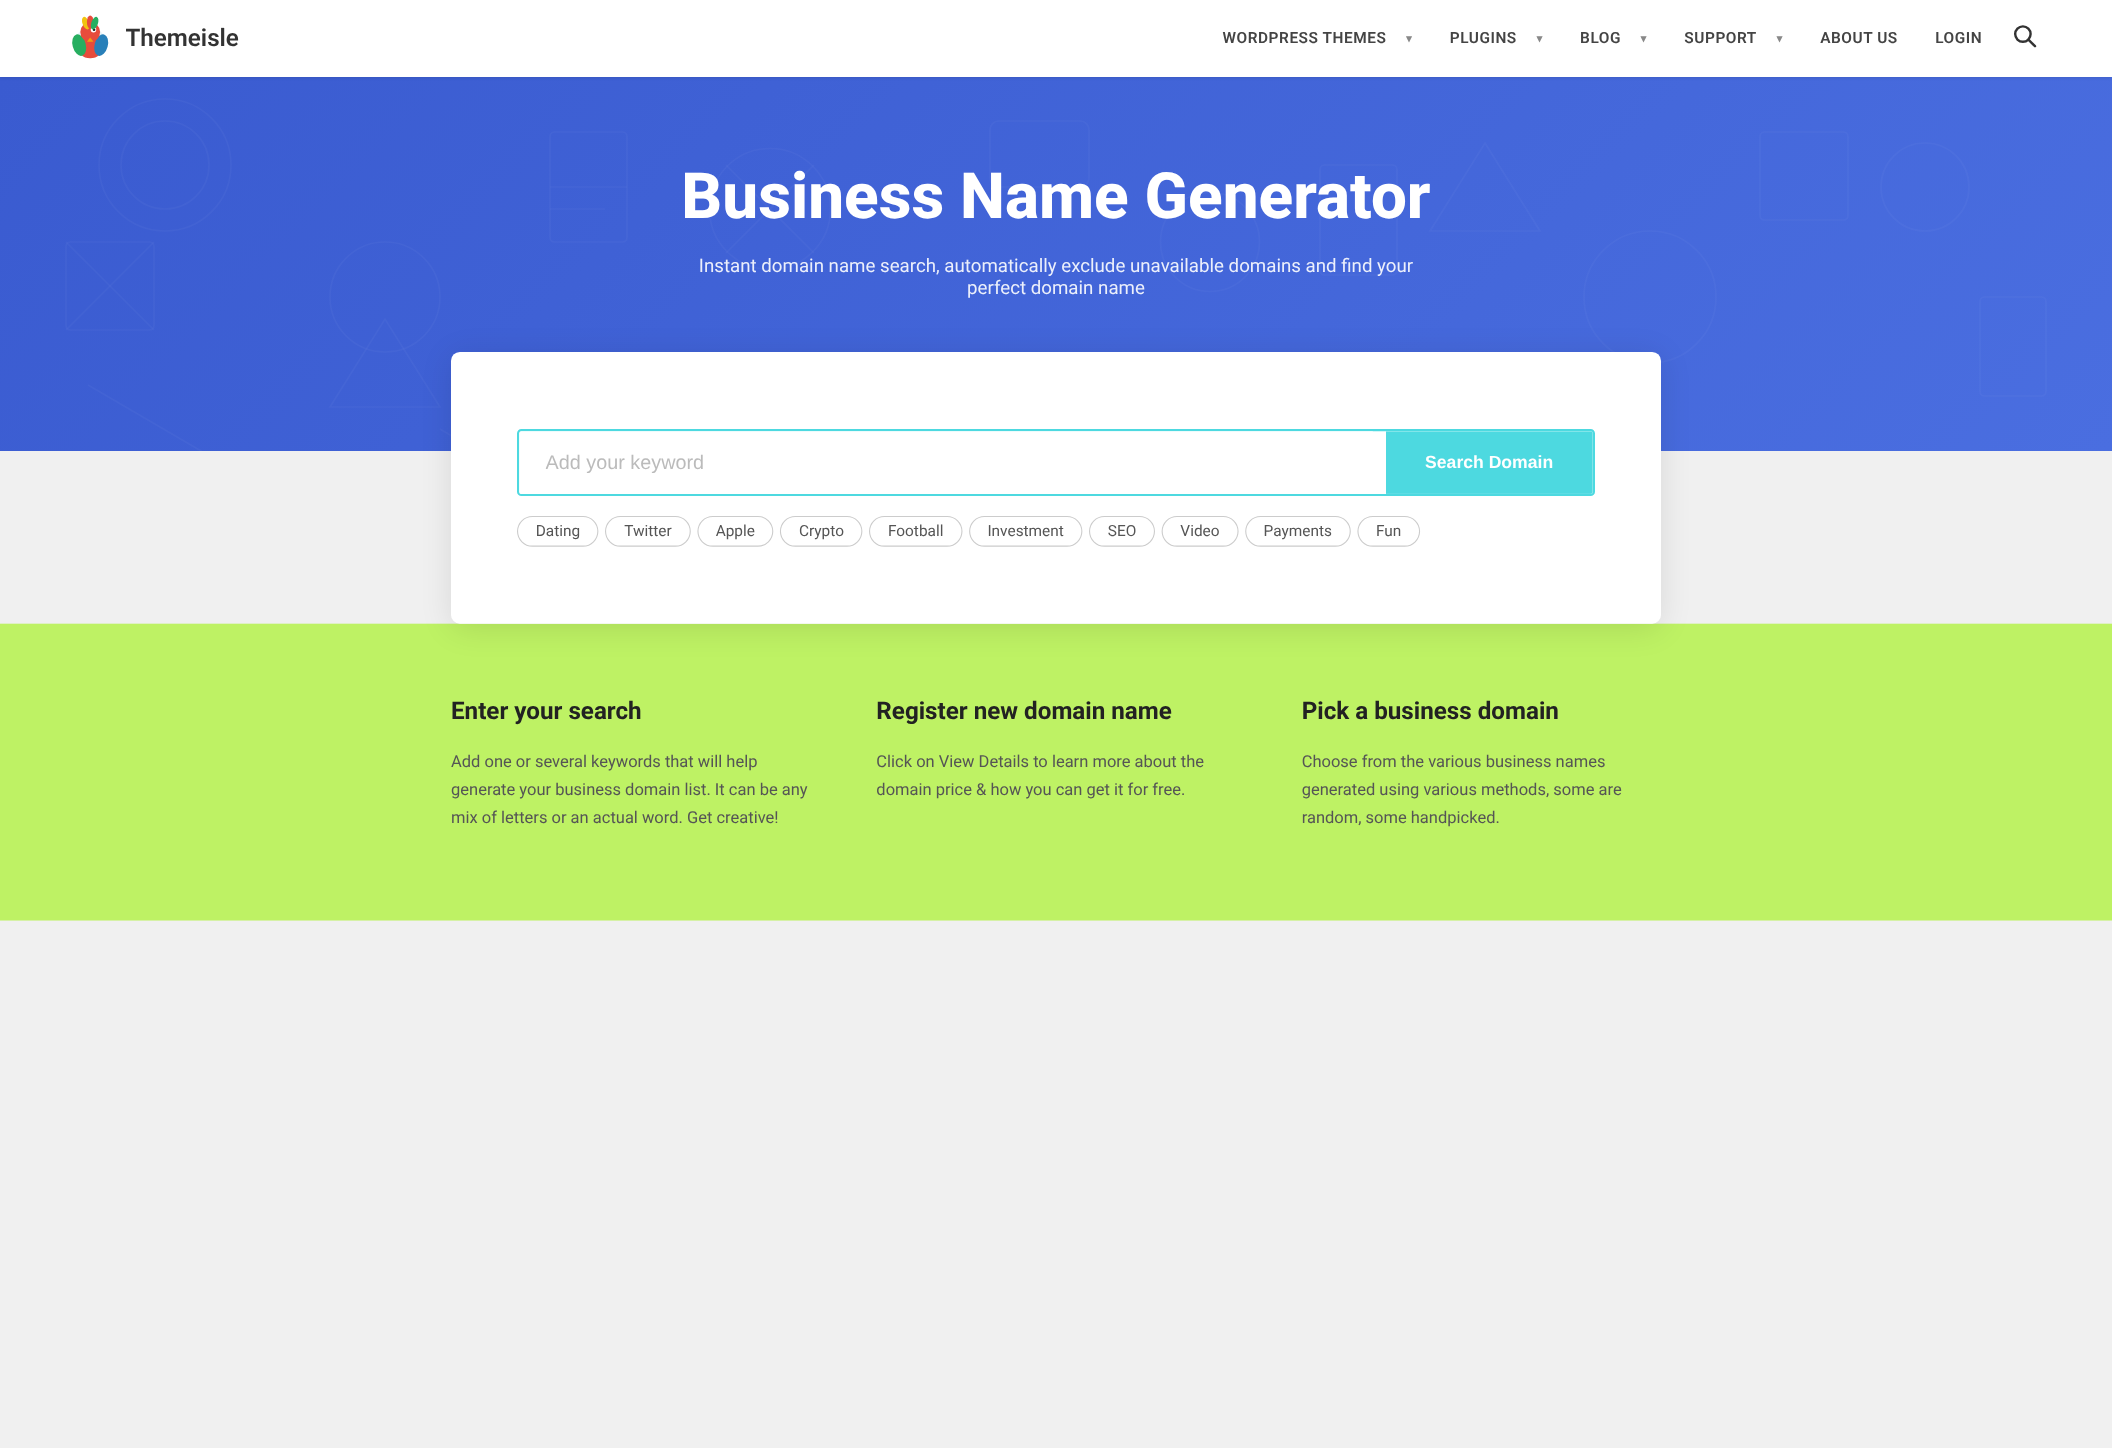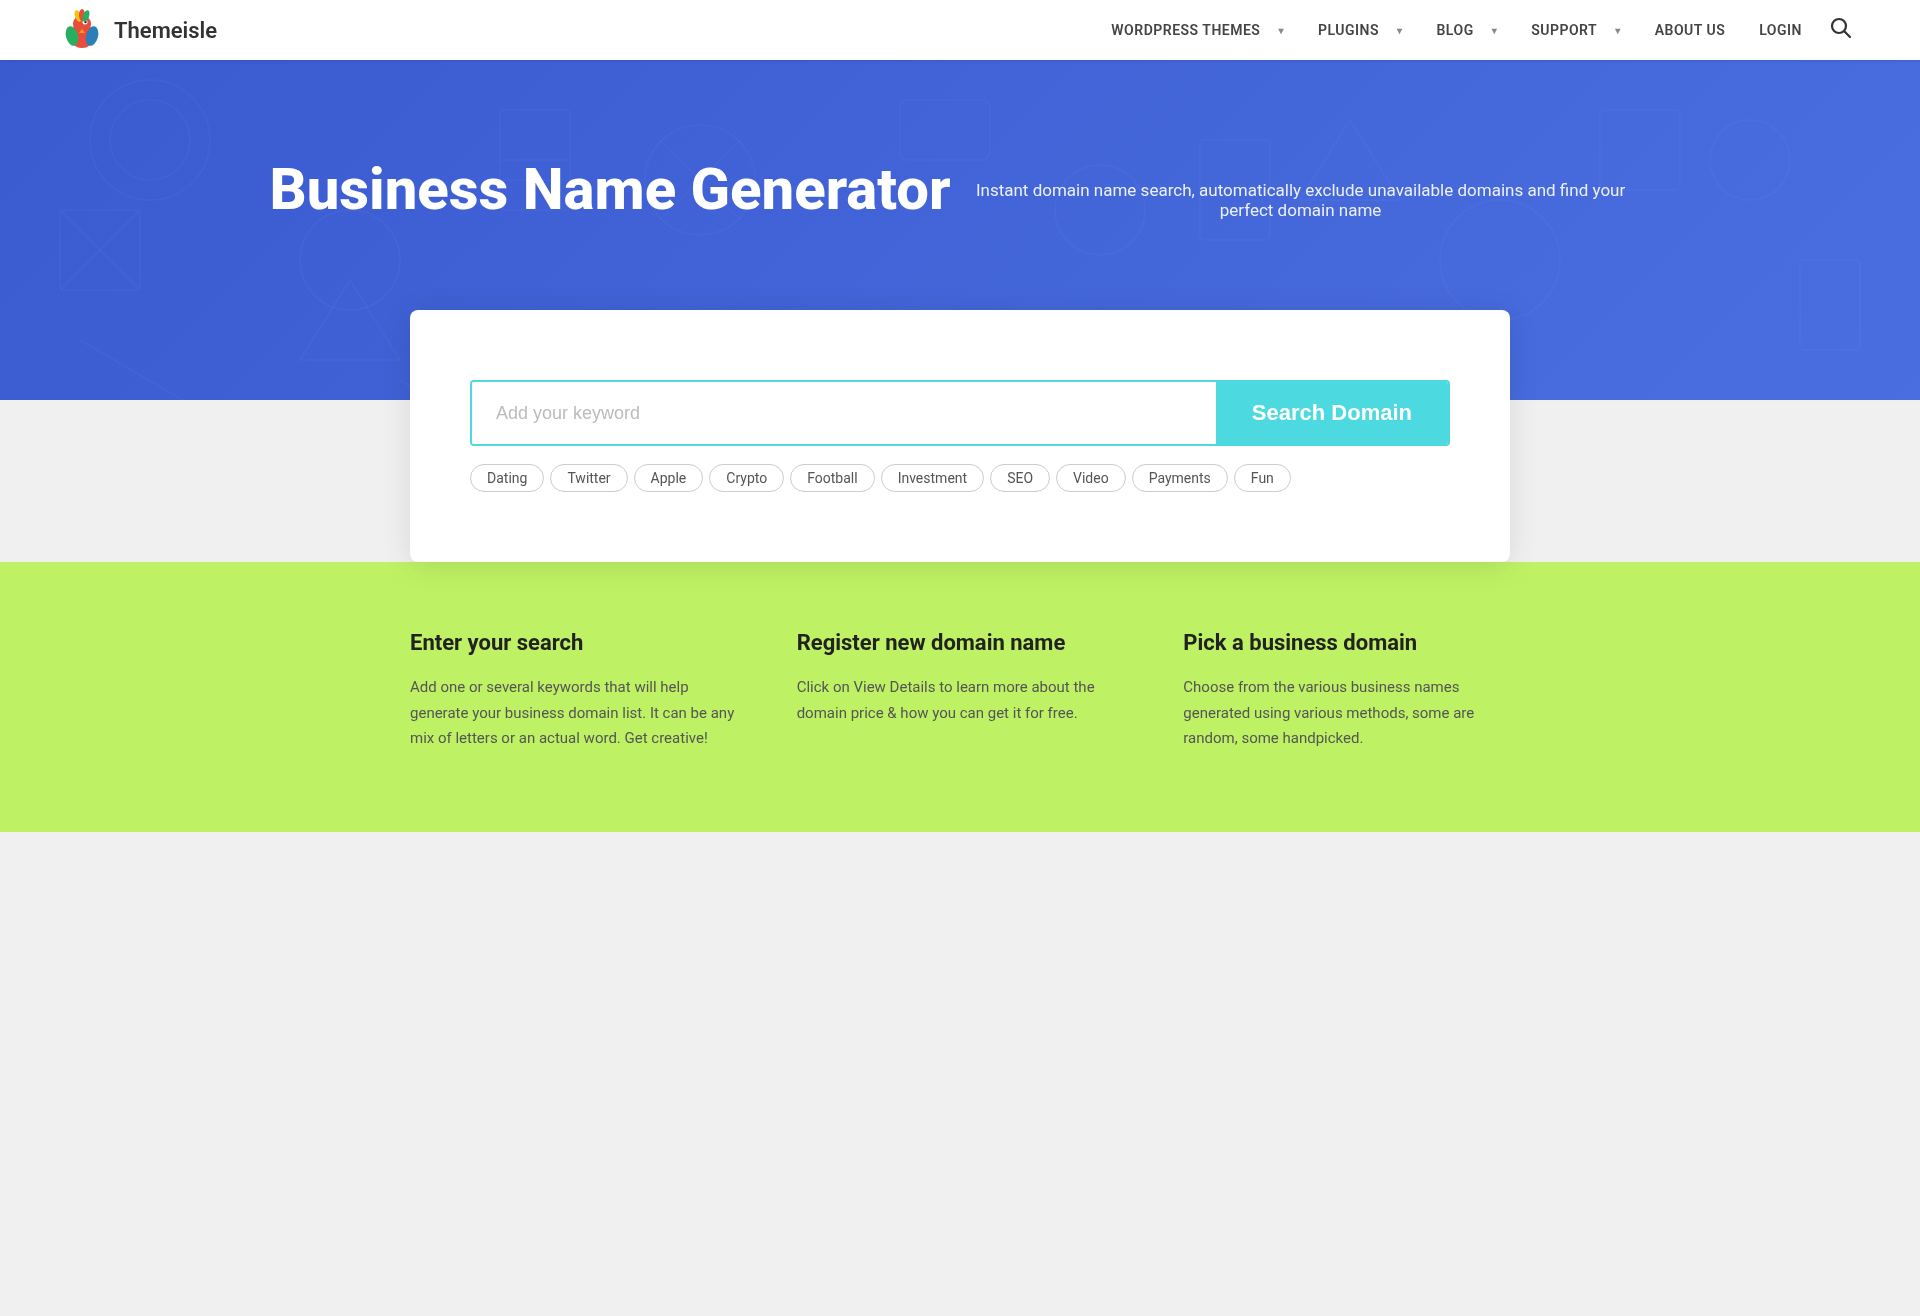--- a/index.html
+++ b/index.html
@@ -5,21 +5,21 @@
     * { margin: 0; padding: 0; box-sizing: border-box; }
     body { font-family: -apple-system, BlinkMacSystemFont, 'Segoe UI', Roboto, sans-serif; background: #f0f0f0; }
 
     
     .header {
       background: #fff;
       display: flex;
       align-items: center;
       justify-content: space-between;
       padding: 16px 60px;
-      height: 60px;
+      height: 70px;
       box-shadow: 0 1px 3px rgba(0,0,0,0.1);
       position: relative;
       z-index: 10;
     }
     .logo-area {
       display: flex;
       align-items: center;
       gap: 10px;
     }
     .logo-icon {
@@ -59,21 +59,21 @@
       cursor: pointer;
       padding: 8px;
     }
 
     
     .hero {
       background: #3a5bd0;
       background: linear-gradient(135deg, #3a5bd0 0%, #4a6ee0 100%);
       min-height: 340px;
       display: flex;
-      flex-direction: row;
+      flex-direction: column;
       align-items: center;
       justify-content: center;
       position: relative;
       overflow: hidden;
       padding: 60px 20px 120px;
     }
     .hero-bg-pattern {
       position: absolute;
       inset: 0;
       opacity: 0.12;
@@ -129,21 +129,21 @@
       outline: none;
       padding: 18px 24px;
       font-size: 18px;
       color: #999;
     }
     .search-input::placeholder { color: #bbb; }
     .search-button {
       background: #4dd9e0;
       border: none;
       padding: 18px 36px;
-      font-size: 22px;
+      font-size: 16px;
       font-weight: 600;
       color: #fff;
       cursor: pointer;
       white-space: nowrap;
       margin-left: 12px;
     }
     .keyword-tags {
       display: flex;
       flex-wrap: wrap;
       gap: 6px;

